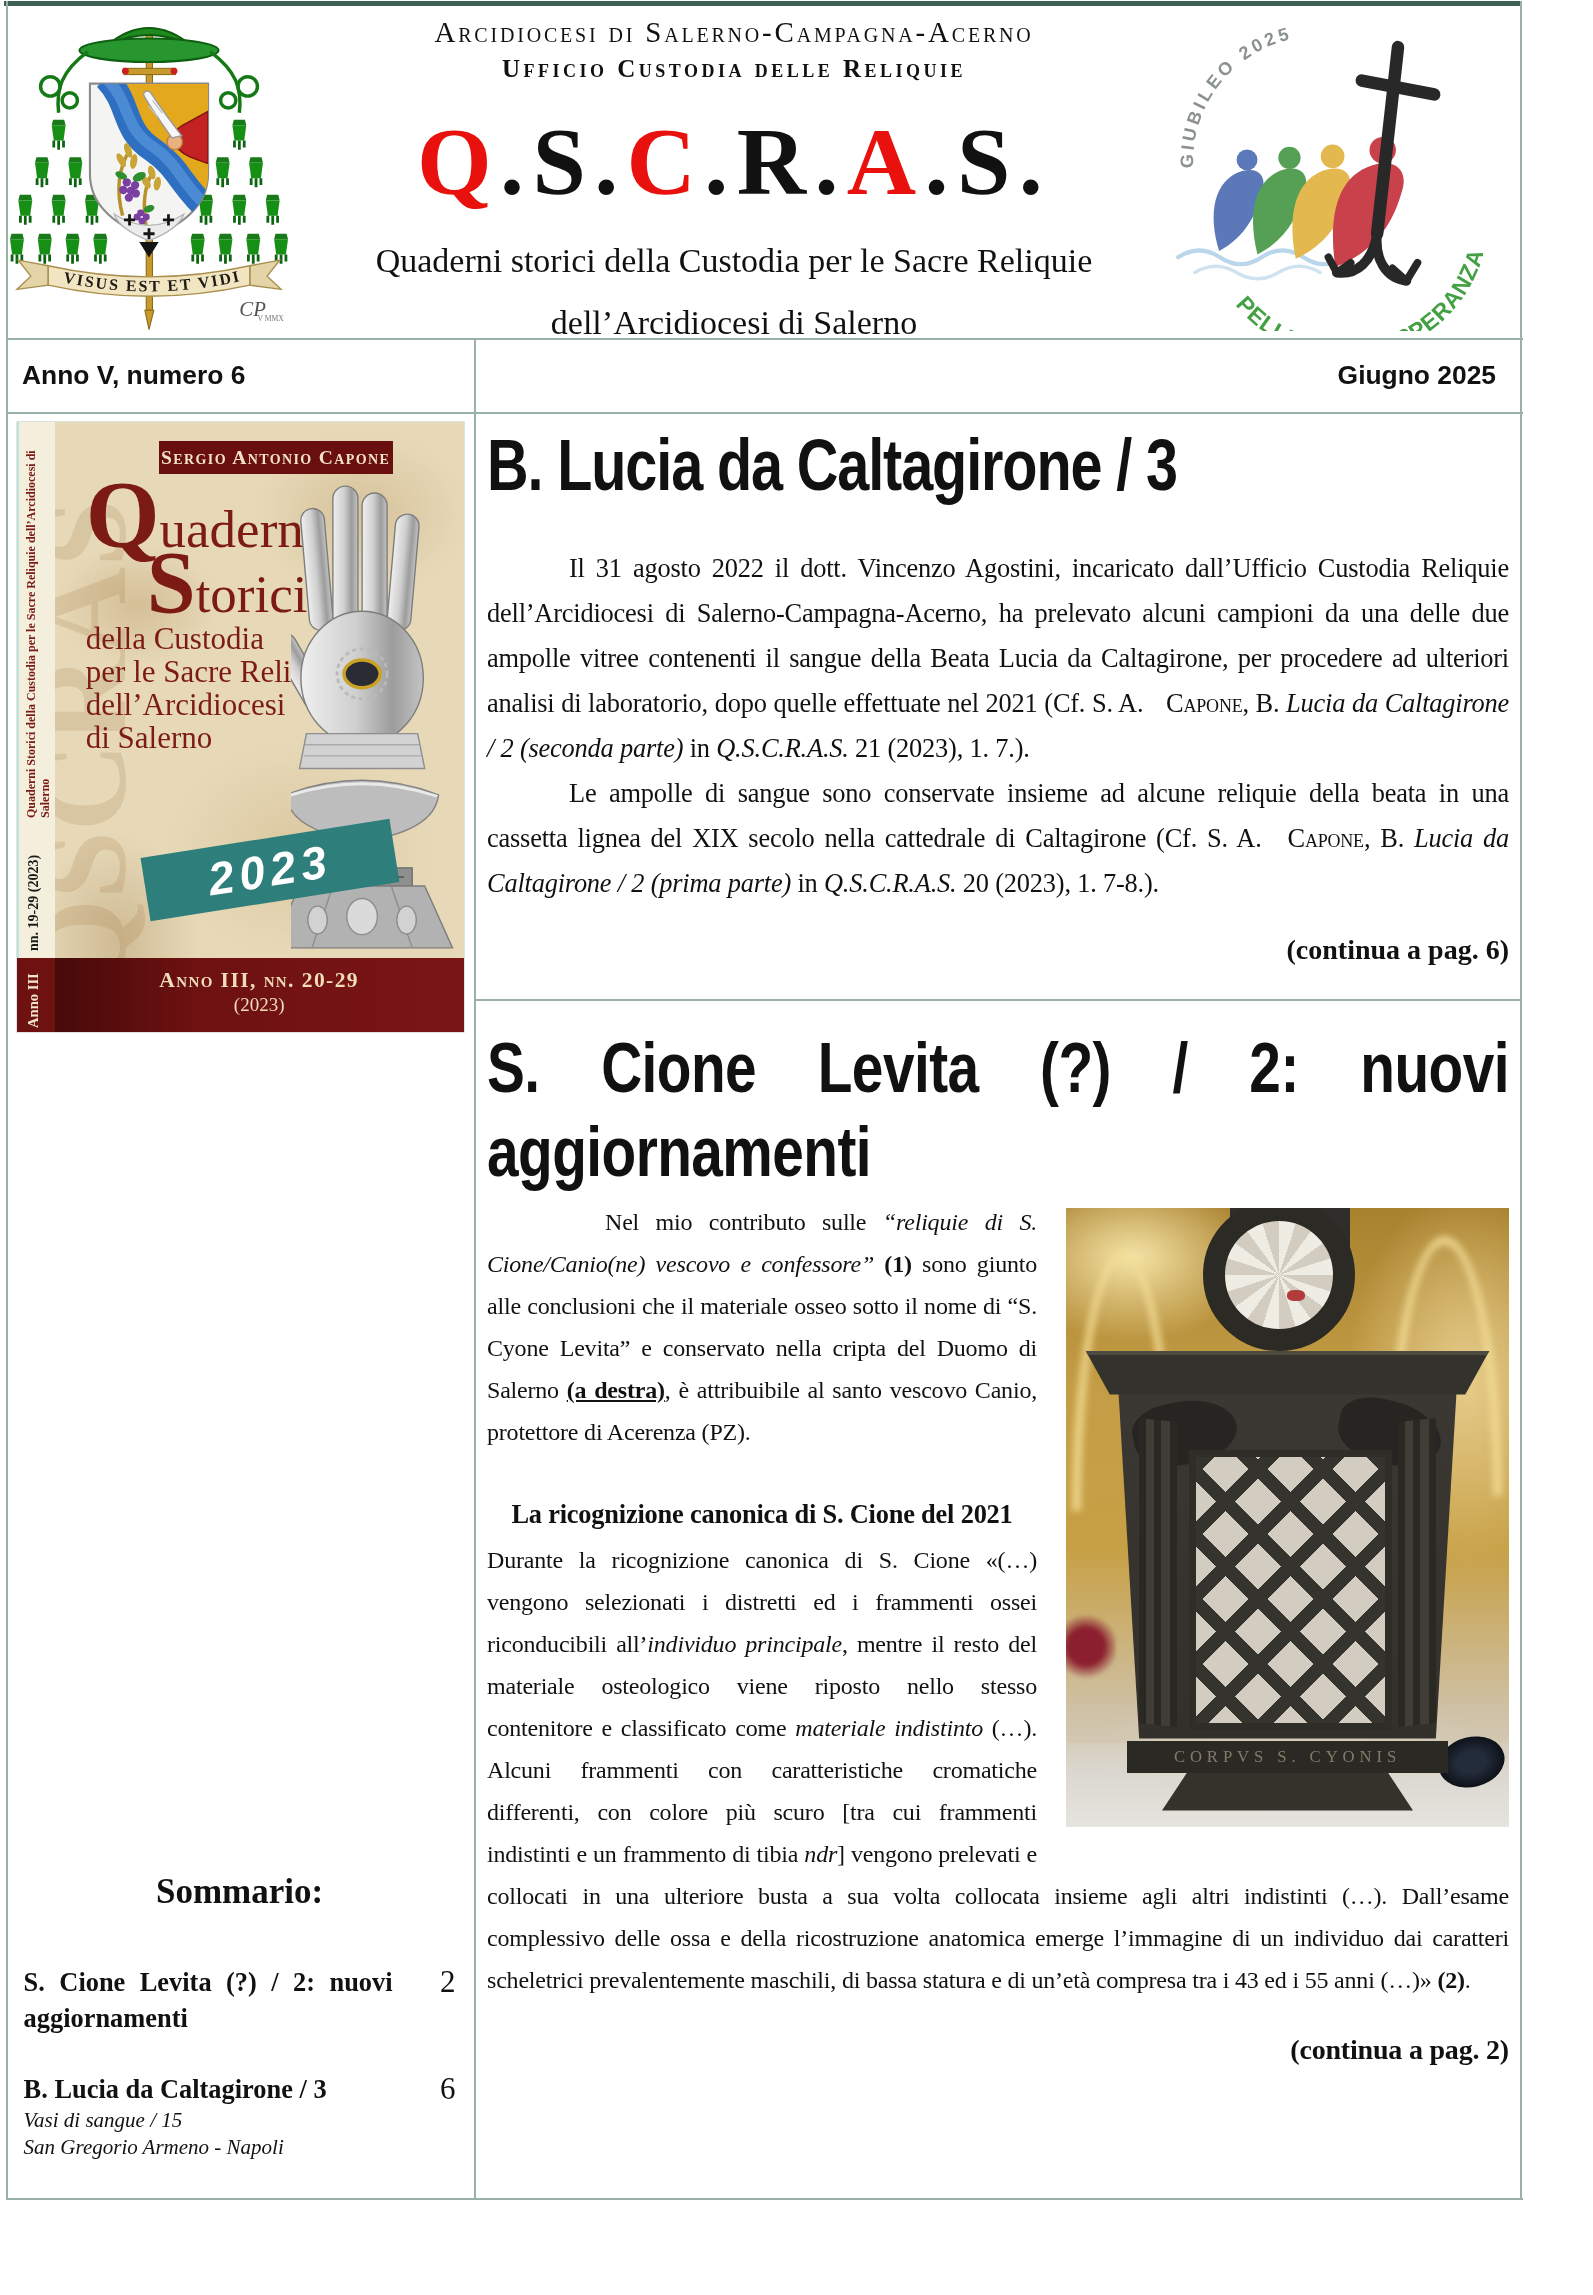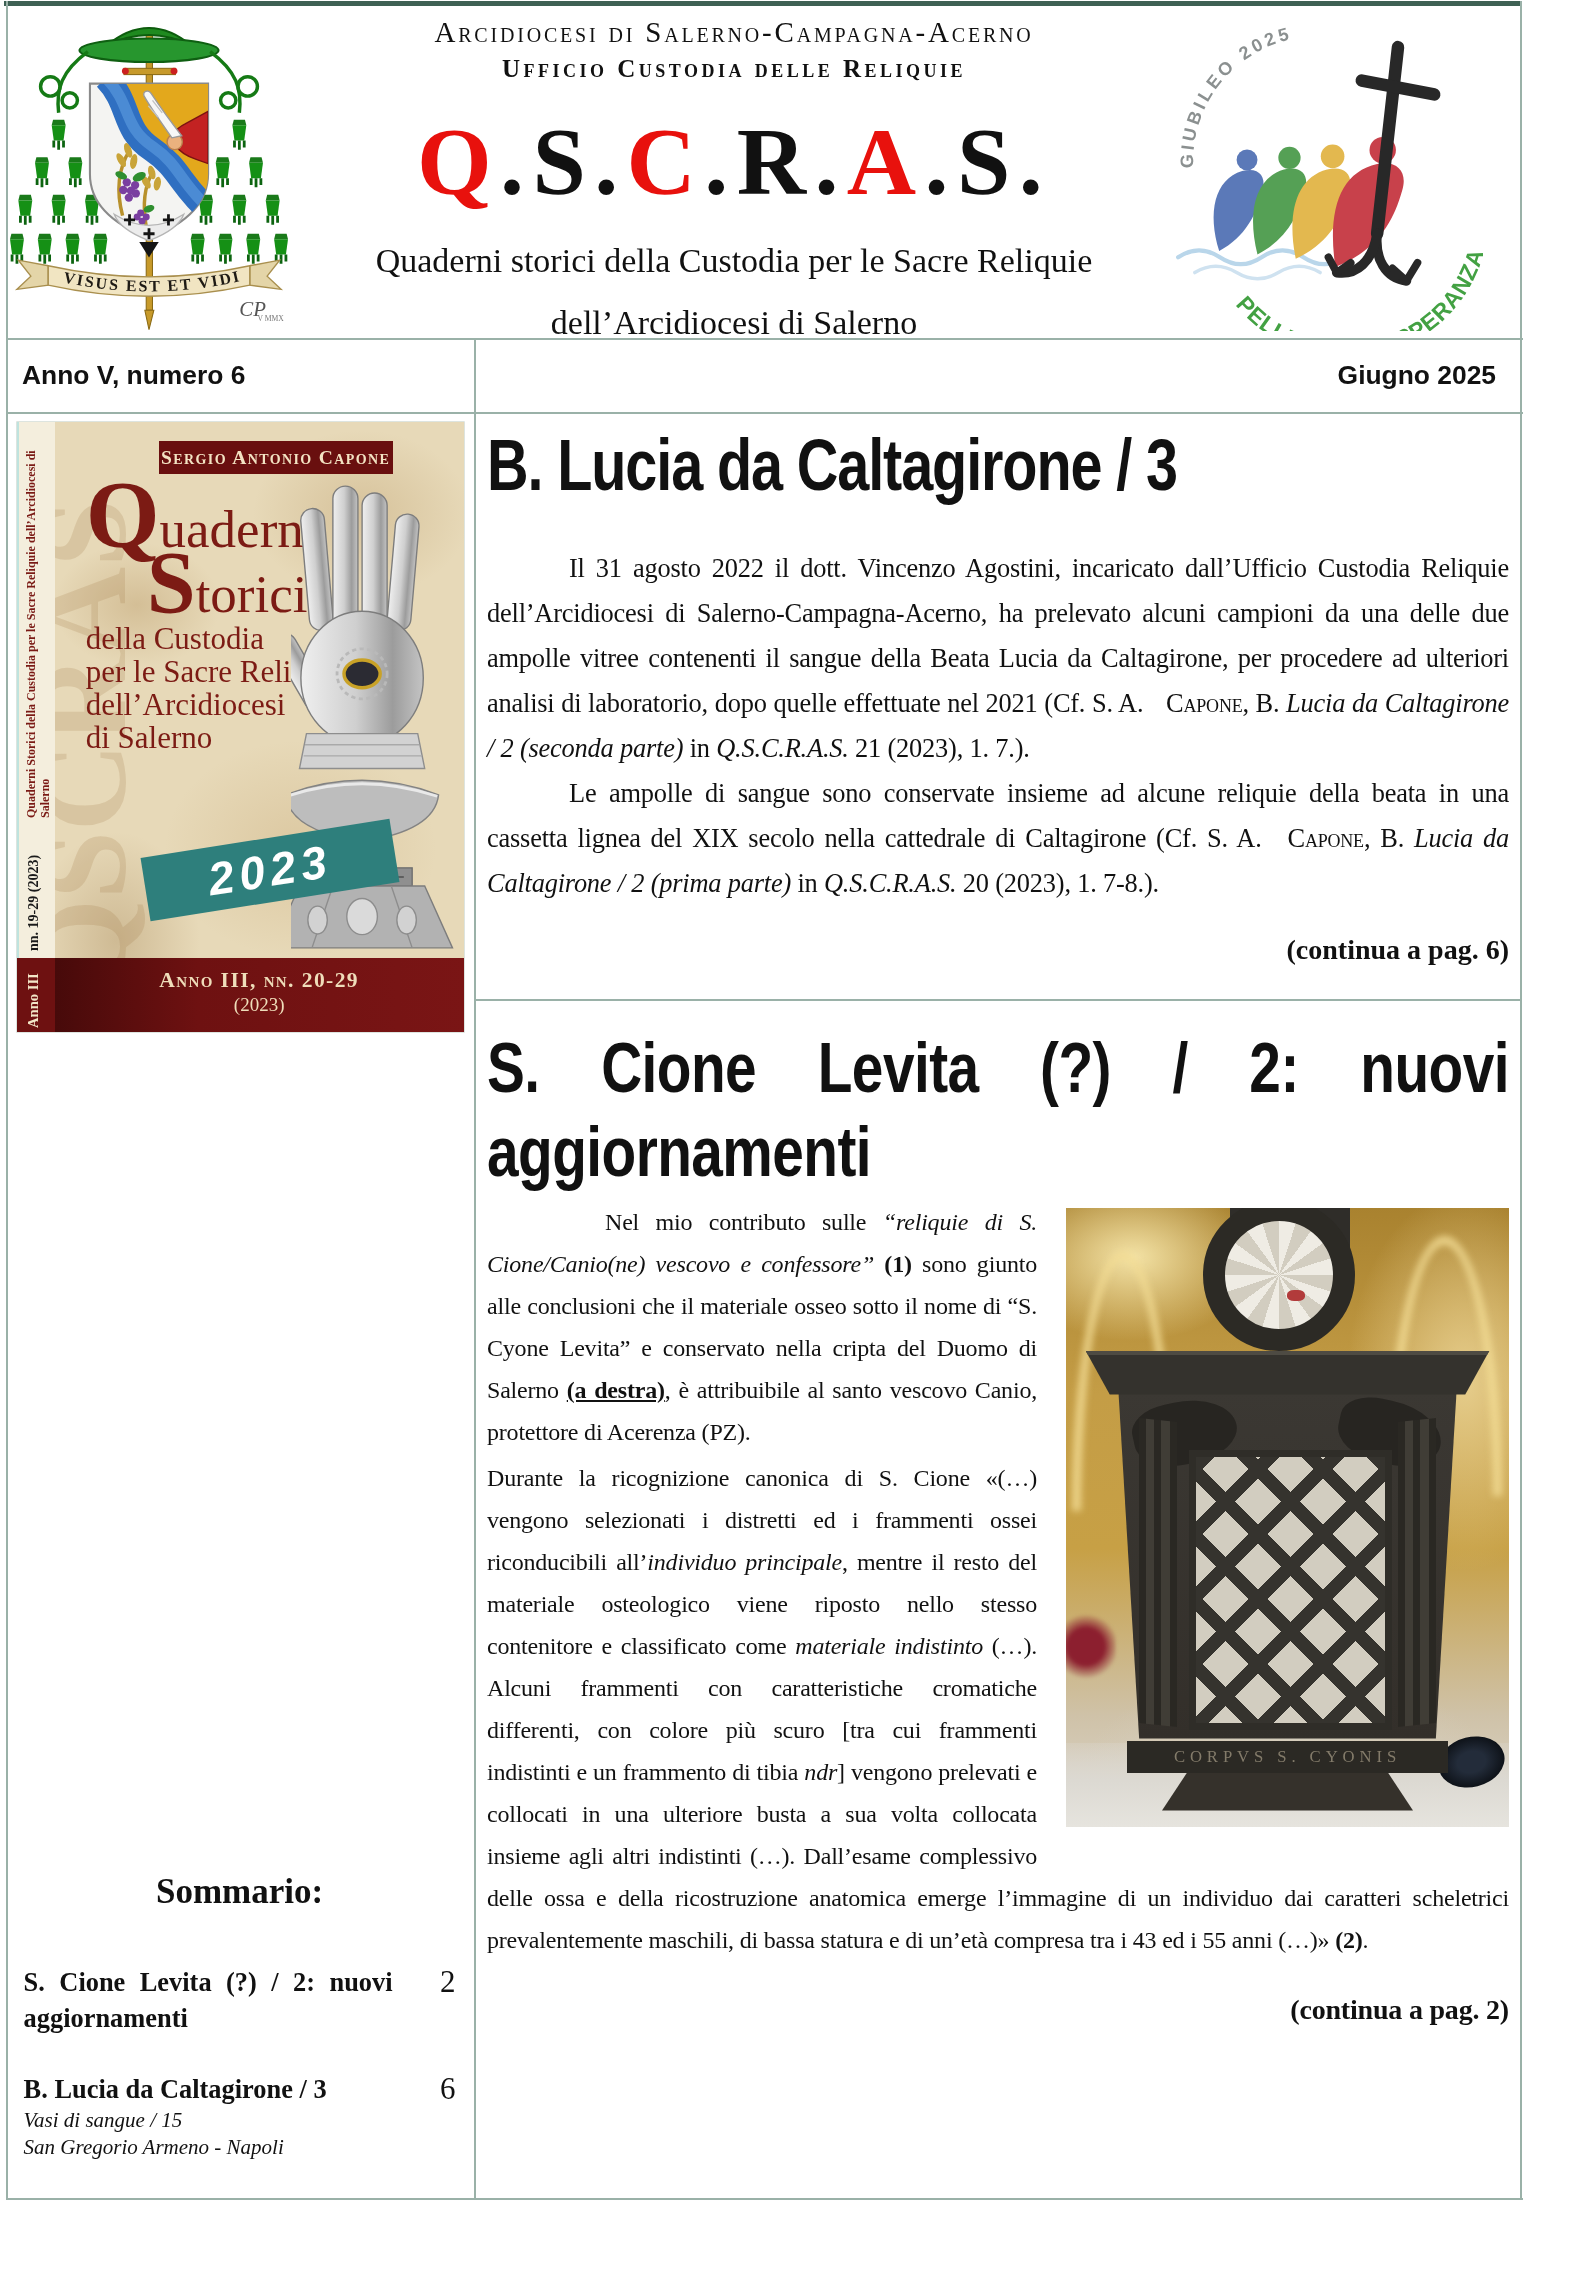--- a/index.html
+++ b/index.html
@@ -432,20 +432,21 @@
         <div class="wreath"></div>
         <div class="thread"></div>
         <div class="lattice"></div>
         <div class="inscr">CORPVS S. CYONIS LEVITAE</div>
         <div class="plinth"></div>
         <div class="flower"></div>
         <div class="sheet"></div>
         <div class="bag"></div>
       </figure>
       <p class="p1"><span>Nel mio contributo sulle </span><span class="it">“reliquie di S. Cione/Canio(ne) vescovo e confessore”</span><span class="bd"> (1)</span><span> sono giunto alle conclusioni che il materiale osseo sotto il nome di “S. Cyone Levita” e conservato nella cripta del Duomo di Salerno </span><span class="bu">(a destra)</span><span>, è attribuibile al santo vescovo Canio, protettore di Acerenza (PZ).</span></p>
+      <p class="subhead">La ricognizione canonica di S. Cione del 2021</p>
       <p class="p2"><span>Durante la ricognizione canonica di S. Cione «(…) vengono selezionati i distretti ed i frammenti ossei riconducibili all’</span><span class="it">individuo principale</span><span>, mentre il resto del materiale osteologico viene riposto nello stesso contenitore e classificato come </span><span class="it">materiale indistinto</span><span> (…). Alcuni frammenti con caratteristiche cromatiche differenti, con colore più scuro [tra cui frammenti indistinti e un frammento di tibia </span><span class="it">ndr</span><span>] vengono prelevati e collocati in una ulteriore busta a sua volta collocata insieme agli altri indistinti (…). Dall’esame complessivo delle ossa e della ricostruzione anatomica emerge l’immagine di un individuo dai caratteri scheletrici prevalentemente maschili, di bassa statura e di un’età compresa tra i 43 ed i 55 anni (…)» </span><span class="bd">(2)</span><span>.</span></p>
       <div class="continua">(continua a pag. 2)</div>
     </div>
   </div>
 
 
 </div>
 
 
 </body></html>

